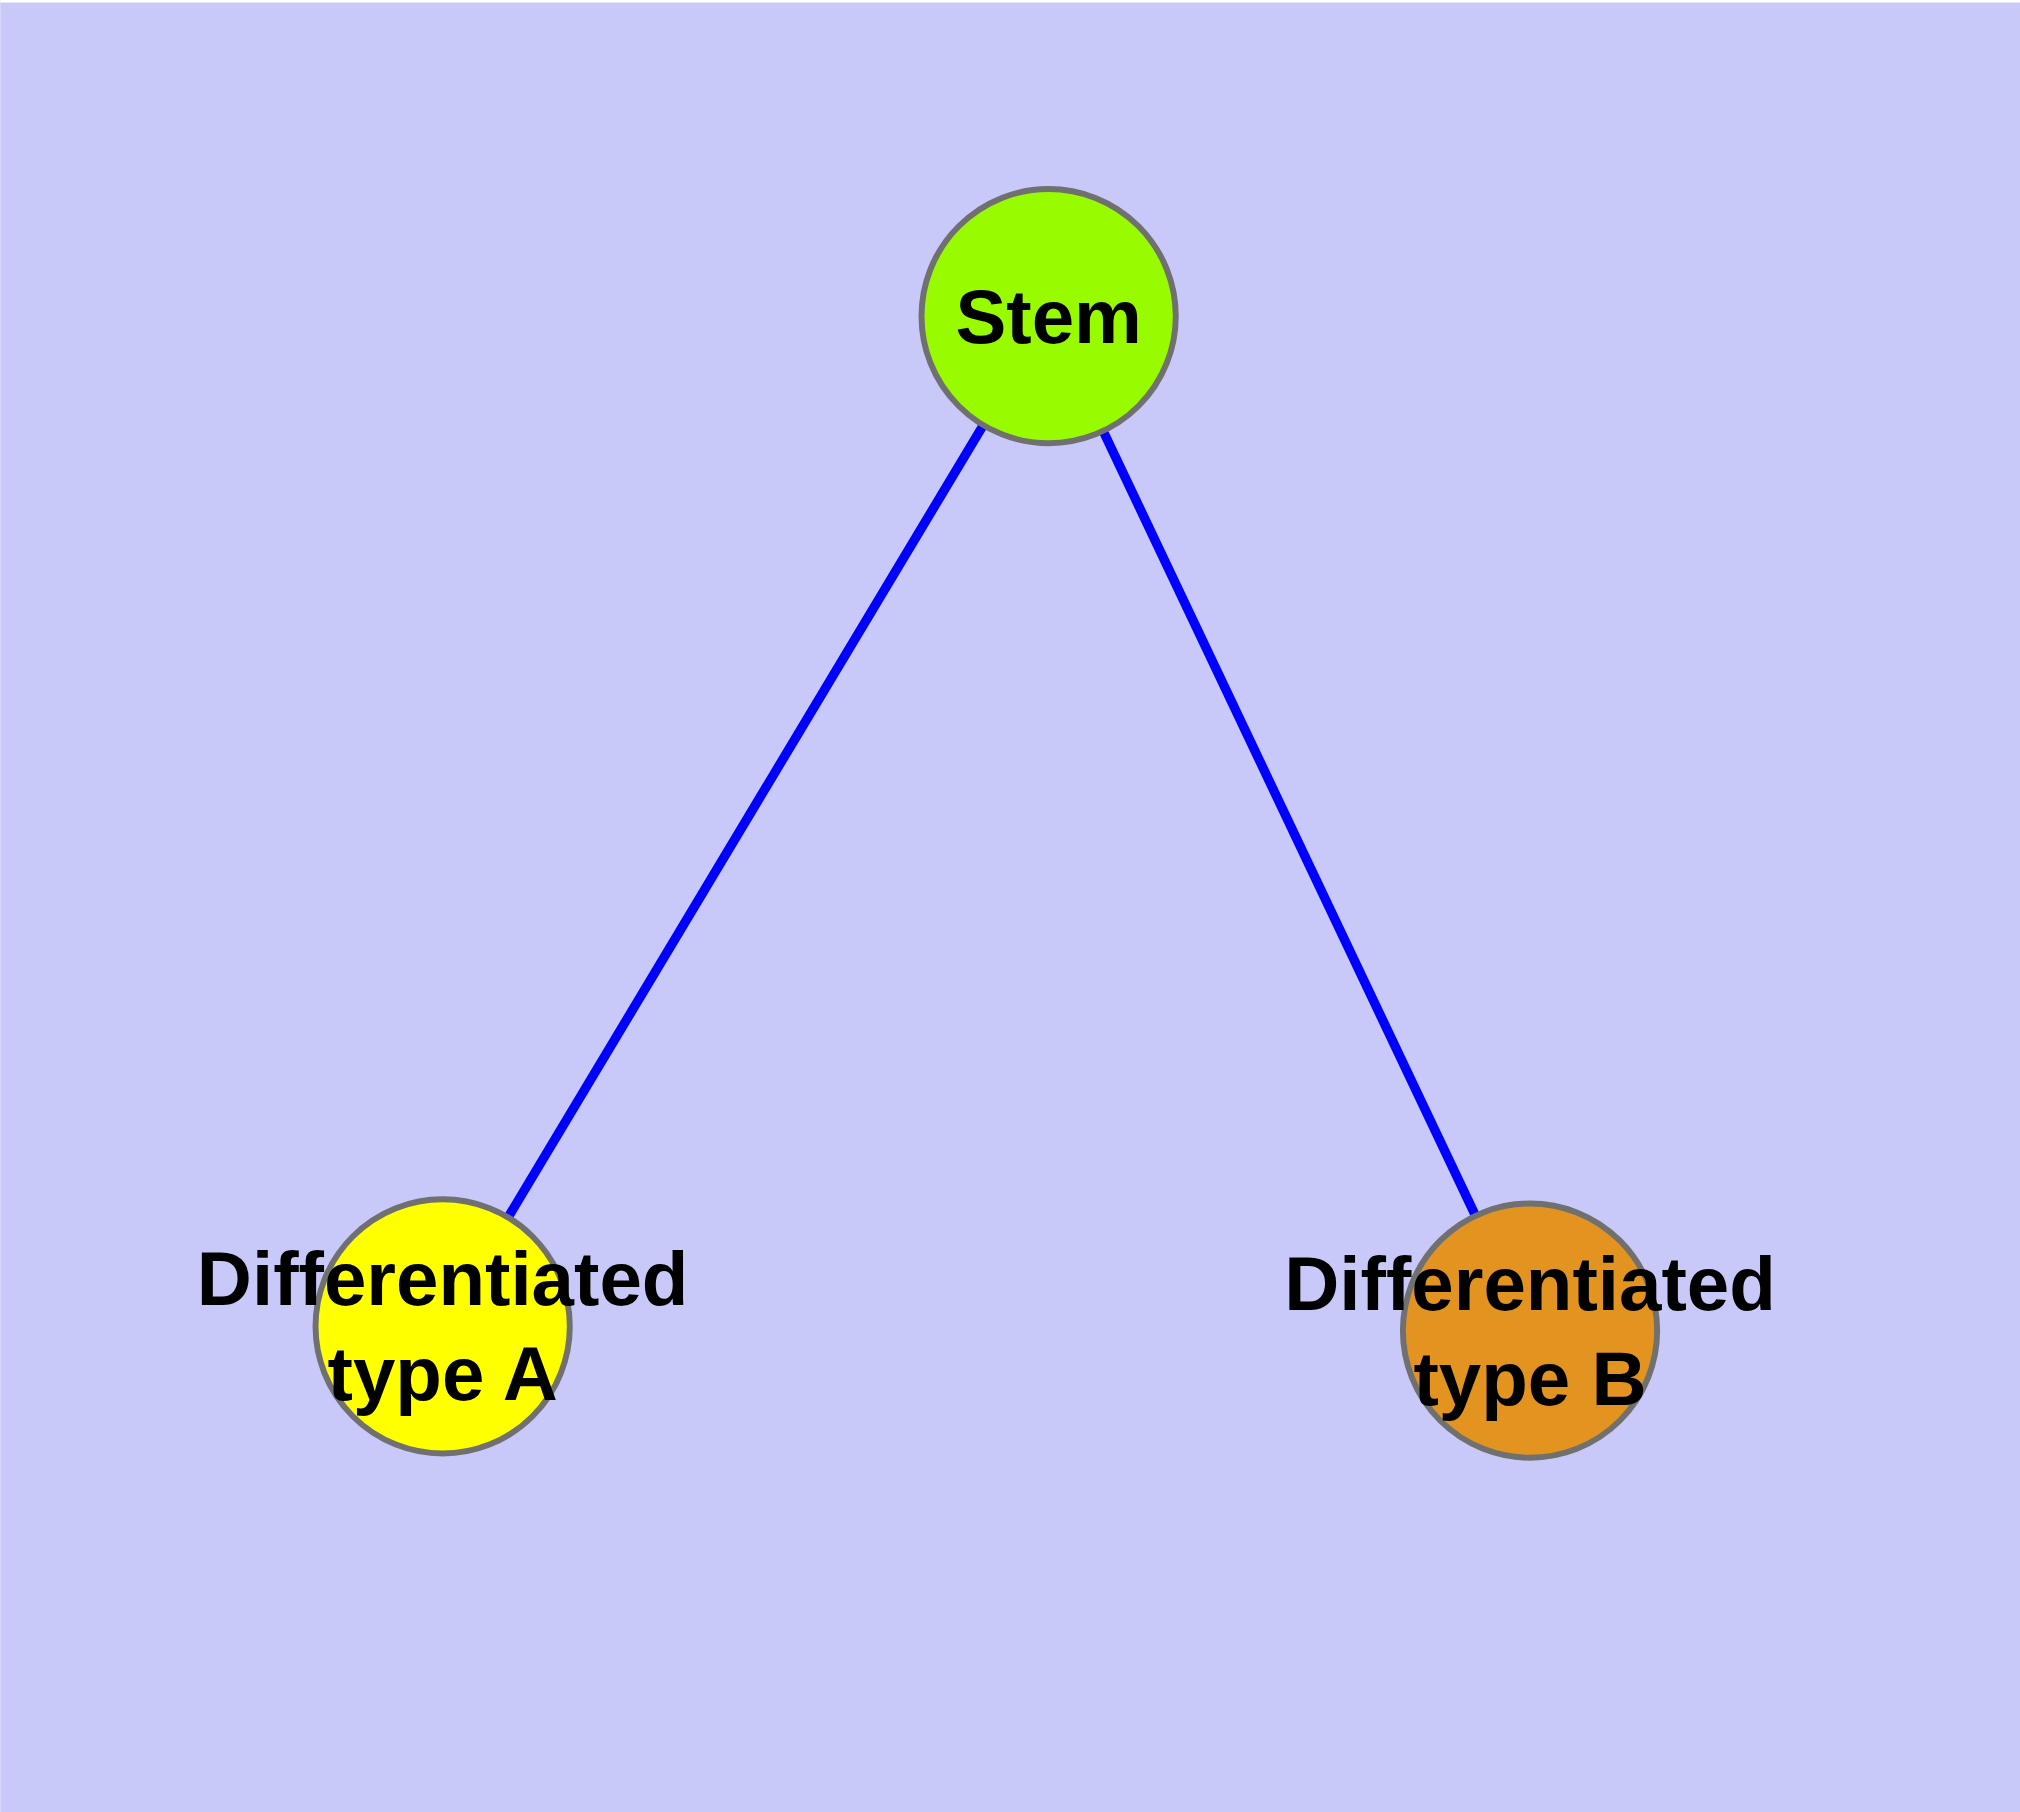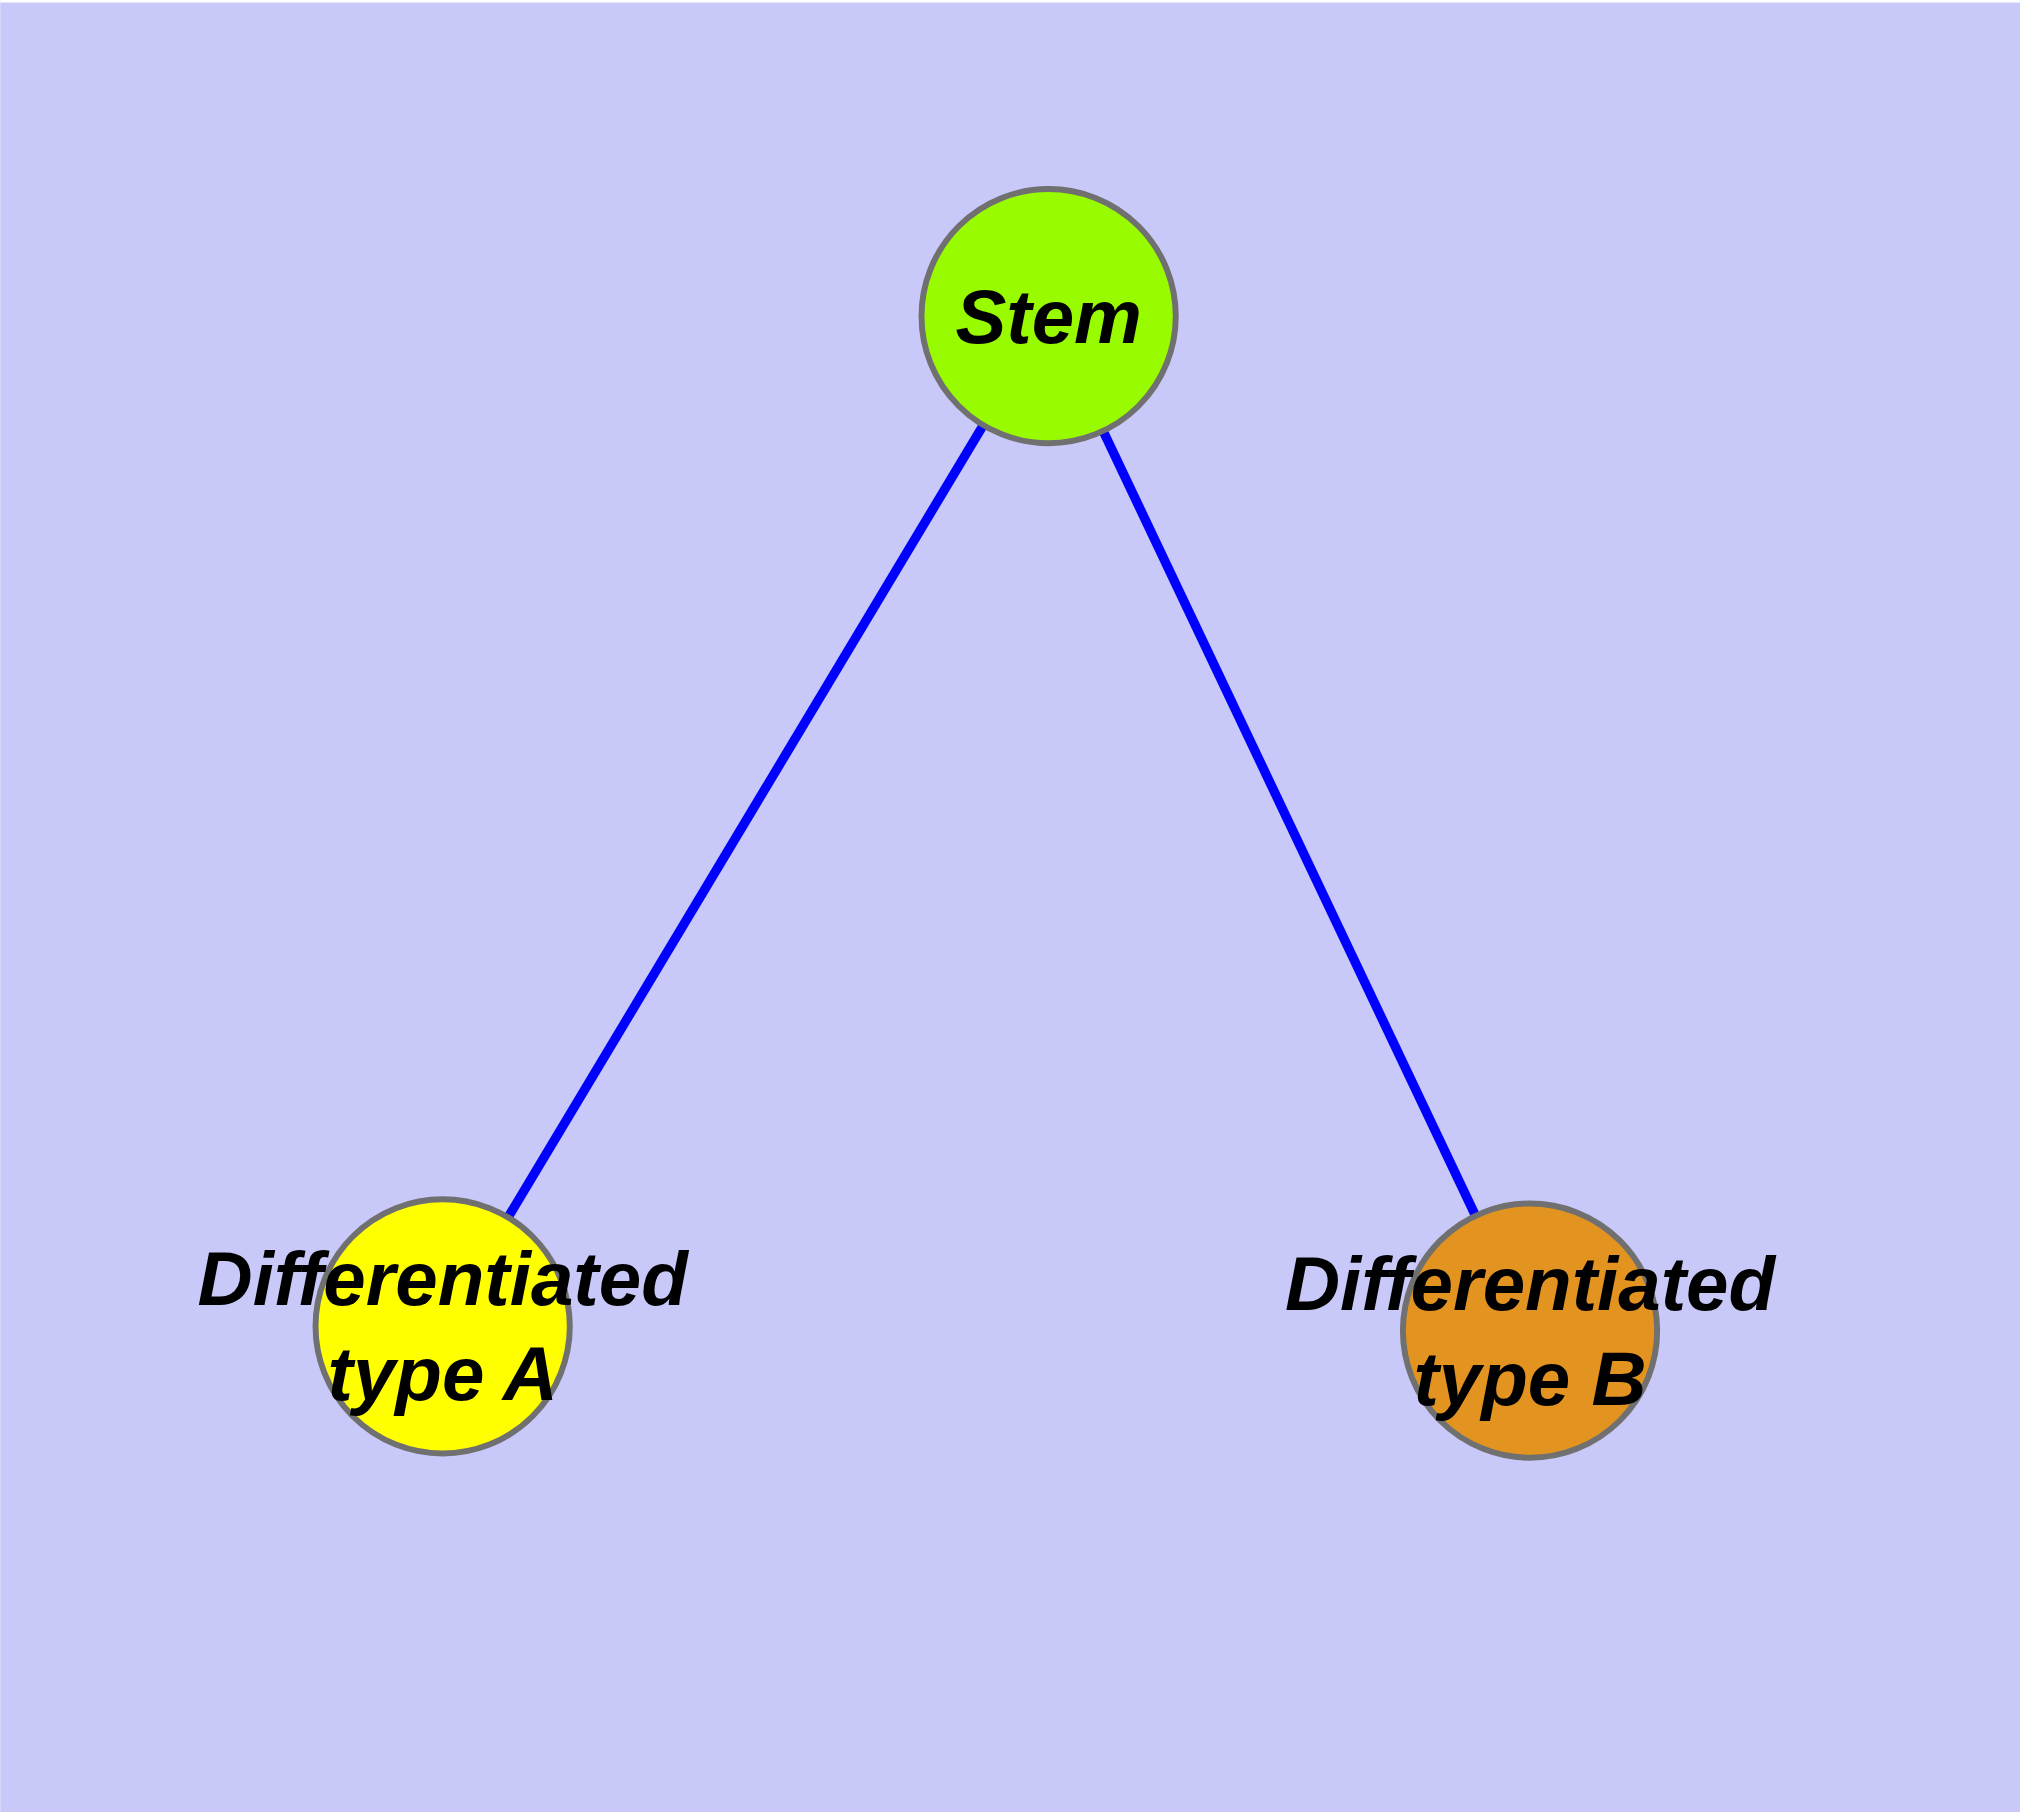--- a/index.html
+++ b/index.html
@@ -5,21 +5,20 @@
   html, body {
     margin: 0;
     padding: 0;
     background: #ffffff;
   }
   .stage {
     position: relative;
     width: 2021px;
     height: 1812px;
     overflow: hidden;
-    font-style: italic;
   }
   svg {
     display: block;
   }
   .node-circle {
     stroke-width: 7px;
   }
   .edge-line {
     stroke-width: 11px;
     fill: none;

